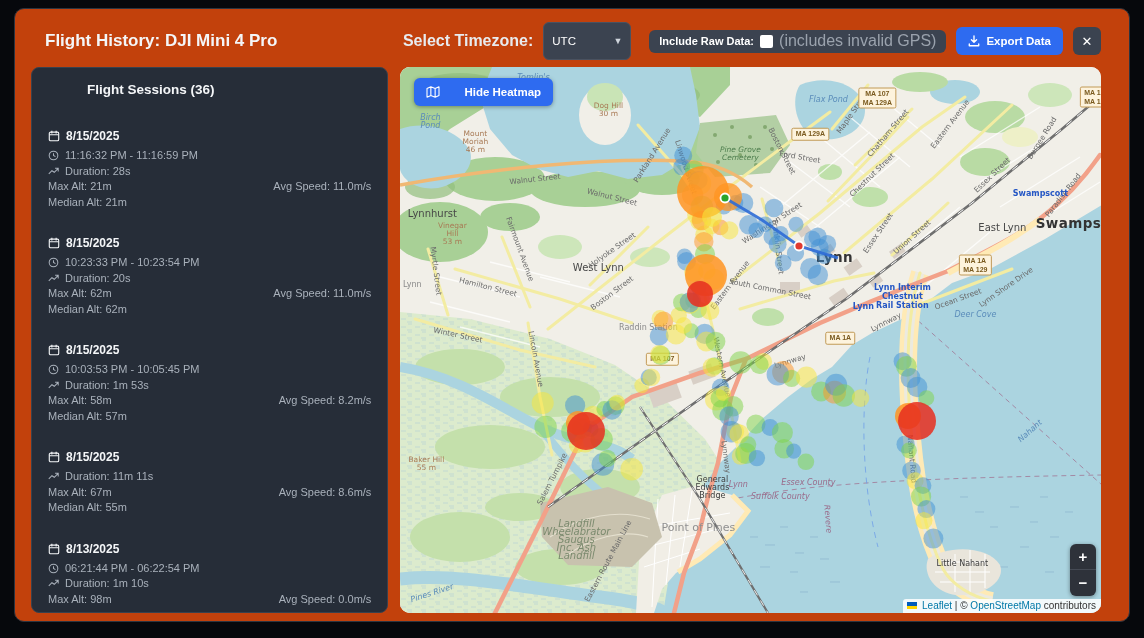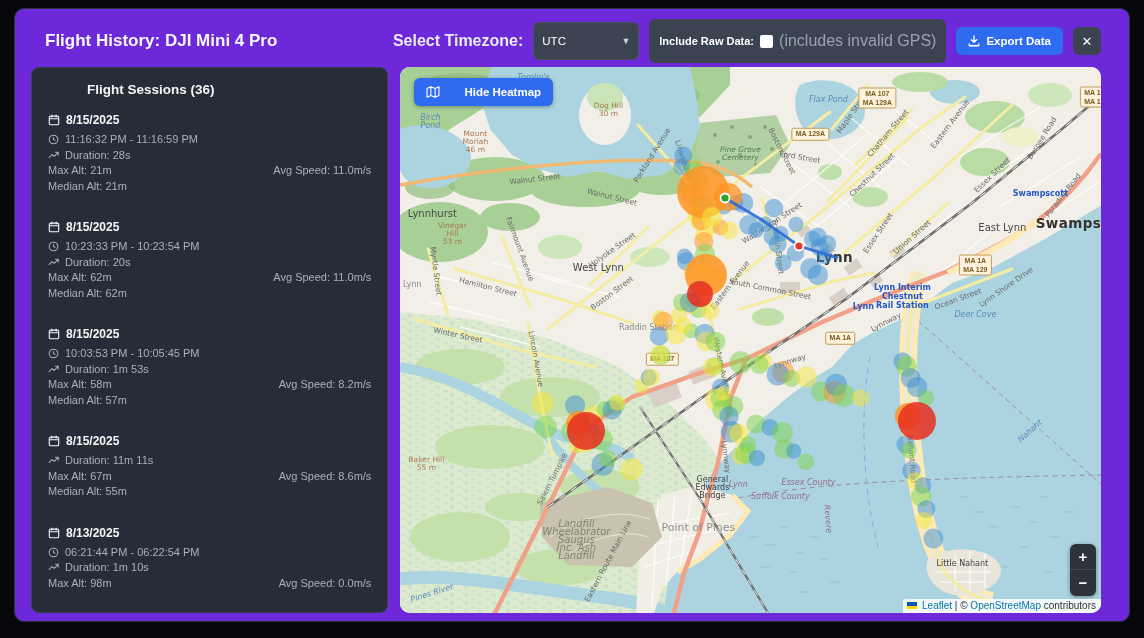--- a/index.html
+++ b/index.html
@@ -1,32 +1,32 @@
 <!DOCTYPE html>
 <html><head>
 <meta charset="utf-8">
 <style>
   * { margin:0; padding:0; box-sizing:border-box; }
   html,body { width:1144px; height:638px; background:#06080c; font-family:"Liberation Sans",sans-serif; overflow:hidden; }
-  .modal { position:absolute; left:14px; top:8px; width:1116px; height:614px; background:#6d28d9; border:1px solid #2c3440; border-radius:10px; padding:12px 28px 14px 16px; }
+  .modal { position:absolute; left:14px; top:8px; width:1116px; height:614px; background:#c2410c; border:1px solid #2c3440; border-radius:10px; padding:12px 28px 14px 16px; }
   .hdr { display:flex; align-items:center; height:40px; margin-bottom:4px; }
   .title { color:#f4f6f8; font-size:17px; font-weight:bold; flex:1 1 auto; padding-left:14px; }
   .hdr-right { display:flex; align-items:center; gap:10px; }
   .tz-label { color:#e8ebef; font-size:16px; font-weight:bold; }
-  .select { width:106px; height:28px; background:#3b4350; border:1px solid #4a5260; border-radius:6px; color:#fff; font-size:11.5px; display:flex; align-items:center; padding:18px 8px; justify-content:space-between; cursor:pointer; }
+  .select { width:88px; height:28px; background:#3b4350; border:1px solid #4a5260; border-radius:6px; color:#fff; font-size:11.5px; display:flex; align-items:center; padding:18px 8px; justify-content:space-between; cursor:pointer; }
   .chev { font-size:9px; color:#cfd5dc; }
-  .pill { height:44px; background:#3b4350; border-radius:6px; display:flex; align-items:center; gap:6px; padding:0 10px; }
+  .pill { height:23px; background:#3b4350; border-radius:6px; display:flex; align-items:center; gap:6px; padding:0 10px;margin-left:8px; }
   .pill-label { color:#fff; font-size:11px; font-weight:bold; }
   .checkbox { width:13px; height:13px; background:#fff; border-radius:2px; cursor:pointer; }
   .pill-note { color:#9aa2ad; font-size:16px; }
   .btn-blue { height:28px; background:#2e6bf0; border:none; border-radius:6px; color:#fff; font-size:11.5px; font-weight:bold; display:flex; align-items:center; gap:6px; padding:0 12px; cursor:pointer; }
   .btn-close { width:28px; height:28px; background:#3b4350; border:none; border-radius:6px; color:#fff; font-size:13px; display:flex; align-items:center; justify-content:center; cursor:pointer; }
   .content { display:flex; margin-top:6px; }
   .sidebar { width:358px; margin-right:12px; height:546px; background:#262d38; border:1px solid #39414d; border-radius:8px; padding:14px 16px; overflow:hidden; }
-  .sb-heading { color:#f4f6f8; font-size:13.5px; font-weight:bold; margin-bottom:16px;padding-left:39px; }
+  .sb-heading { color:#f4f6f8; font-size:13.5px; font-weight:bold; margin-bottom:32px;padding-left:39px; }
   .session { margin-bottom:26px; cursor:pointer; }
   .s-date { display:flex; align-items:center; gap:6px; color:#f4f6f8; font-size:12px; font-weight:bold; margin-bottom:5px; }
   .s-row { display:flex; align-items:center; gap:6px; color:#a9b1bb; font-size:11px; line-height:15.5px; }
   .s-split { justify-content:space-between; }
   .icon { flex:0 0 auto; display:inline-flex; }
   
   .map { position:relative; width:702px; height:546px; border-radius:10px; overflow:hidden; background:#f1efe8; }
   .map svg.layer { position:absolute; left:0; top:0; }
   .labels { position:absolute; left:0; top:0; width:702px; height:546px; pointer-events:none; }
   .ml { position:absolute; white-space:nowrap; pointer-events:none; font-family:"DejaVu Sans",sans-serif; }

